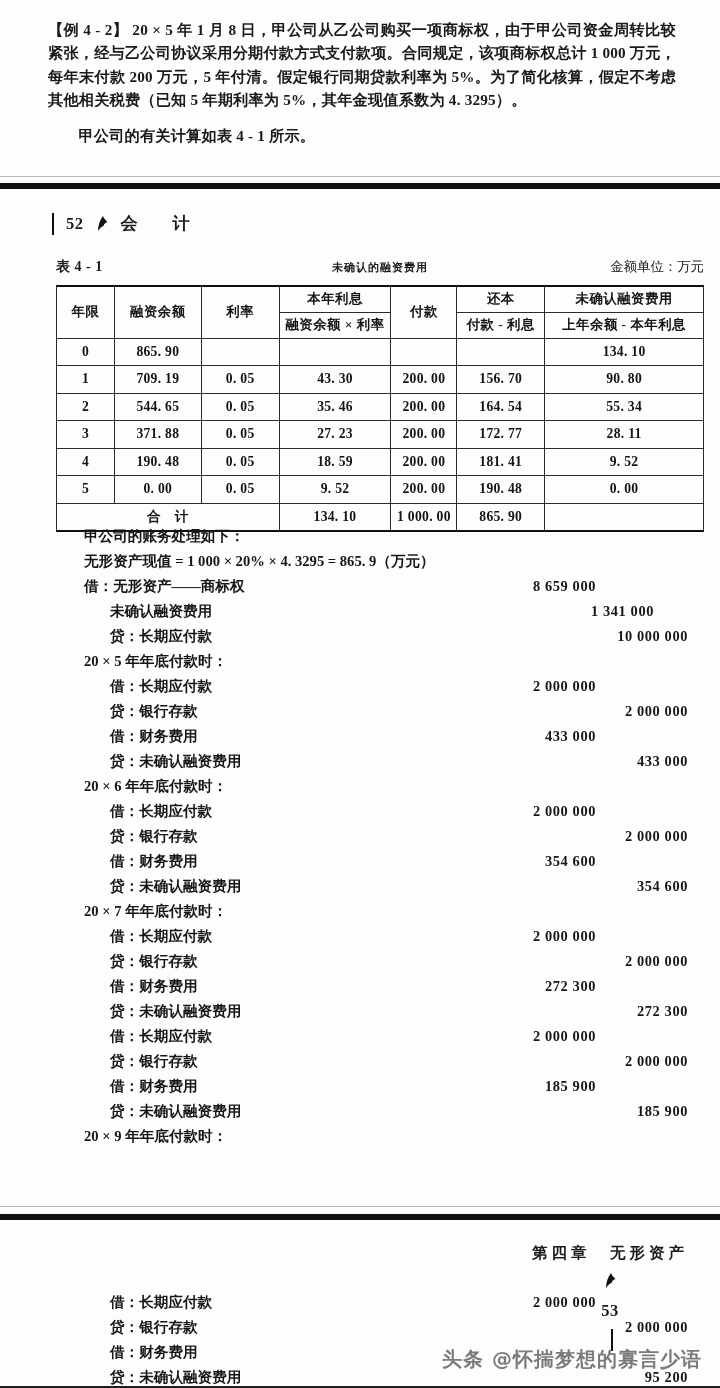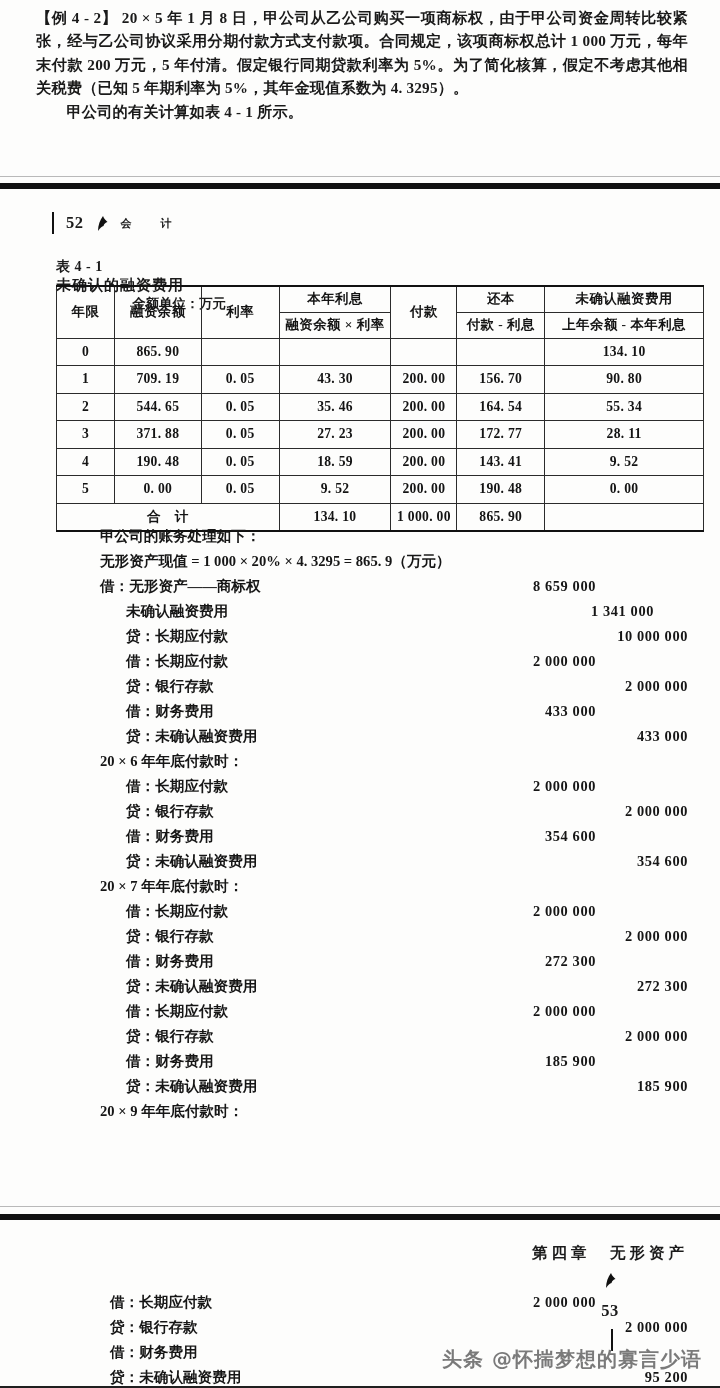--- a/index.html
+++ b/index.html
@@ -29,21 +29,21 @@
     left: 36px;
     top: 6px;
     width: 652px;
     font-size: 15.2px;
     line-height: 23.4px;
     text-align: justify;
     letter-spacing: 0.2px;
     color: #1a1a1a;
     font-weight: 600;
   }
-  .excerpt p { margin: 0; }
+  .excerpt p { margin: 12px; }
   .excerpt p.indent { text-indent: 2em; }
 
   
   .rule-heavy {
     position: absolute;
     left: 0;
     width: 720px;
     height: 6px;
     background: #111;
   }
@@ -80,21 +80,21 @@
   .runhead .mark {
     display: inline-block;
     width: 15px;
     height: 17px;
     position: relative;
     margin: 0 2px;
   }
   .runhead .mark svg { display: block; }
   .runhead .bookname {
     letter-spacing: 9px;
-    font-size: 11px;
+    font-size: 17px;
   }
 
   
   .runhead-right {
     position: absolute;
     top: 1243px;
     right: 32px;
     display: flex;
     align-items: center;
     gap: 8px;
@@ -115,34 +115,33 @@
   
   .tbl-caption {
     position: absolute;
     top: 258px;
     left: 56px;
     width: 648px;
     display: flex;
     align-items: baseline;
     font-weight: 700;
     font-size: 14px;
-    flex-direction: column;
   }
   .tbl-caption .tbl-no { width: 170px; letter-spacing: .5px; }
   .tbl-caption .tbl-title {
     flex: 1;
     text-align: center;
-    font-size: 15px;
+    font-size: 11px;
     letter-spacing: 1px;
   }
   .tbl-caption .tbl-unit {
     width: 170px;
     text-align: right;
     font-size: 13.4px;
-    font-weight: 700;
+    font-weight: 400;
   }
 
   
   table.fin {
     position: absolute;
     top: 285px;
     left: 56px;
     width: 648px;
     border-collapse: collapse;
     font-size: 13.2px;
@@ -183,21 +182,20 @@
     font-size: 14.6px;
     line-height: 25px;
     font-weight: 600;
     color: #161616;
   }
   .ledger .line {
     display: flex;
     align-items: baseline;
     height: 25px;
     white-space: nowrap;
-    margin-left: 16px;
   }
   .ledger .txt { flex: 0 0 auto; }
   .ledger .amt {
     margin-left: auto;
     letter-spacing: .6px;
     font-size: 14.4px;
   }
   .ind-0 { padding-left: 0; }
   .ind-1 { padding-left: 26px; }
   .ind-2 { padding-left: 26px; }
@@ -342,21 +340,21 @@
         <td>200. 00</td>
         <td>172. 77</td>
         <td>28. 11</td>
       </tr>
       <tr>
         <td>4</td>
         <td>190. 48</td>
         <td>0. 05</td>
         <td>18. 59</td>
         <td>200. 00</td>
-        <td>143. 41</td>
+        <td>181. 41</td>
         <td>9. 52</td>
       </tr>
       <tr>
         <td>5</td>
         <td>0. 00</td>
         <td>0. 05</td>
         <td>9. 52</td>
         <td>200. 00</td>
         <td>190. 48</td>
         <td>0. 00</td>
@@ -382,20 +380,23 @@
         <span class="txt">借：无形资产——商标权</span>
         <span class="amt amt-pad-0">8 659 000</span>
       </div>
       <div class="line ind-1">
         <span class="txt">未确认融资费用</span>
         <span class="amt amt-pad-1">1 341 000</span>
       </div>
       <div class="line ind-1">
         <span class="txt">贷：长期应付款</span>
         <span class="amt amt-pad-2">10 000 000</span>
+      </div>
+      <div class="line ind-0">
+        <span class="txt">20 × 5 年年底付款时：</span>
       </div>
       <div class="line ind-1">
         <span class="txt">借：长期应付款</span>
         <span class="amt amt-pad-0">2 000 000</span>
       </div>
       <div class="line ind-2">
         <span class="txt">贷：银行存款</span>
         <span class="amt amt-pad-2">2 000 000</span>
       </div>
       <div class="line ind-1">

